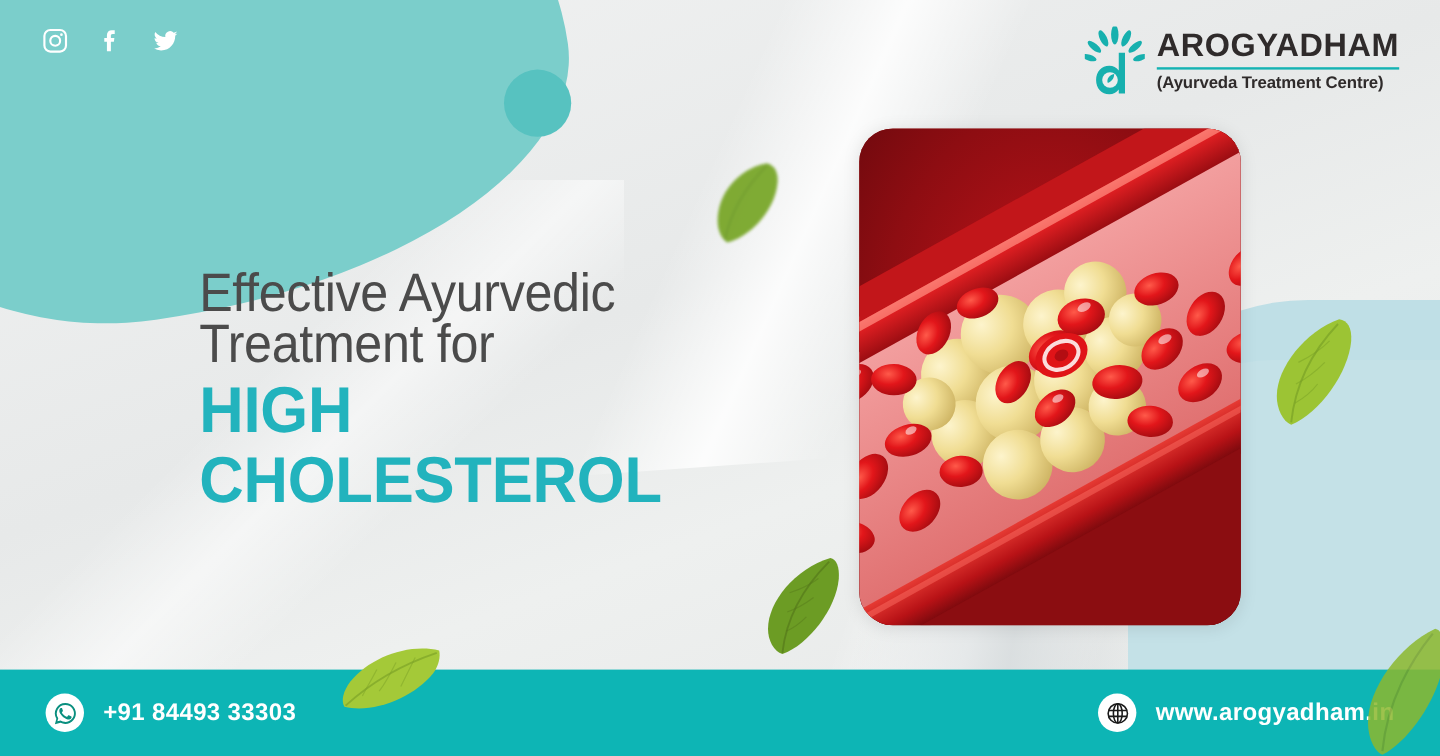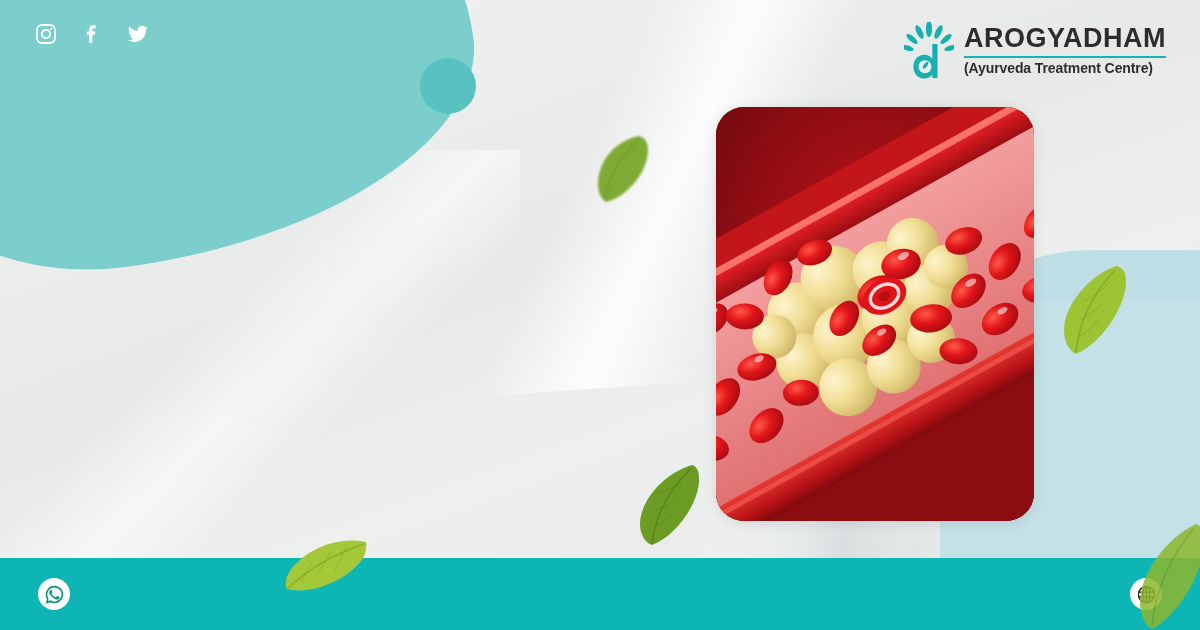--- a/index.html
+++ b/index.html
@@ -201,20 +201,25 @@
         <path d="M24.5 39.6c-2.6.4-5 2.4-5.6 5-.2.9-.1 1.8.3 2.5 1.7-.6 3.4-1.9 4.3-3.5.6-1 .9-2.3 1-4z" fill="#17b0ae"></path>
       </svg>
     </span>
     <span class="logo-text">
       <span class="logo-name">AROGYADHAM</span>
       <span class="logo-rule"></span>
       <span class="logo-sub">(Ayurveda Treatment Centre)</span>
     </span>
   </div>
 
+  <div class="headline">
+    <div class="headline-l1">Effective Ayurvedic</div>
+    <div class="headline-l2">Treatment for</div>
+    <div class="headline-emph">HIGH CHOLESTEROL</div>
+  </div>
 
   <div class="hero">
     <svg viewBox="0 0 318 414" preserveAspectRatio="xMidYMid slice">
       <defs>
         <radialGradient id="bgRed" cx="50%" cy="40%" r="80%">
           <stop offset="0%" stop-color="#c3141a"></stop>
           <stop offset="55%" stop-color="#8e0d12"></stop>
           <stop offset="100%" stop-color="#5c070b"></stop>
         </radialGradient>
         <linearGradient id="wallTop" x1="0" y1="0" x2="0" y2="1">
@@ -349,30 +354,32 @@
   </span>
 
   <div class="bottombar">
     <div class="contact">
       <span class="circ-icon">
         <svg viewBox="0 0 24 24" width="21" height="21" fill="#0a8f7f">
           <path d="M12 2a10 10 0 00-8.6 15.1L2 22.3l5.4-1.4A10 10 0 1012 2zm0 1.9a8.1 8.1 0 11-4.2 15l-.3-.2-3.1.8.8-3-.2-.3A8.1 8.1 0 0112 3.9z"></path>
           <path d="M9.1 7.3c-.2-.5-.4-.5-.6-.5h-.5c-.2 0-.5.1-.8.4-.3.3-1 1-1 2.4s1 2.8 1.2 3 2 3.2 5 4.4c2.4 1 2.9.8 3.4.7.5 0 1.7-.7 1.9-1.3.2-.7.2-1.2.2-1.3l-.6-.3-2-1c-.3-.1-.5-.2-.7.1l-.9 1.2c-.2.2-.3.2-.6.1s-1.4-.5-2.6-1.6c-1-.9-1.6-1.9-1.8-2.2s0-.5.1-.6l.5-.6.3-.5v-.5l-.9-2.3z"></path>
         </svg>
       </span>
+      <span class="contact-text">+91 84493 33303</span>
     </div>
 
     <div class="contact">
       <span class="circ-icon">
         <svg viewBox="0 0 24 24" width="21" height="21" fill="none" stroke="#1b1b1b" stroke-width="1.5">
           <circle cx="12" cy="12" r="9.2"></circle>
           <ellipse cx="12" cy="12" rx="4.2" ry="9.2"></ellipse>
           <path d="M3 9.2h18M3 14.8h18M12 2.8v18.4"></path>
         </svg>
       </span>
+      <span class="contact-text">www.arogyadham.in</span>
     </div>
   </div>
 
   <span class="leaf leaf-5">
     <svg viewBox="0 0 84 108">
       <path d="M70 2C40 16 14 52 14 80c0 12 5 24 12 27 26-14 50-54 52-84 .6-13-3-20-8-21z" fill="#8cb82e"></path>
       <path d="M68 6C50 28 30 62 26 104" stroke="#6d9424" stroke-width="1.8" fill="none" opacity=".6"></path>
     </svg>
   </span>
 

